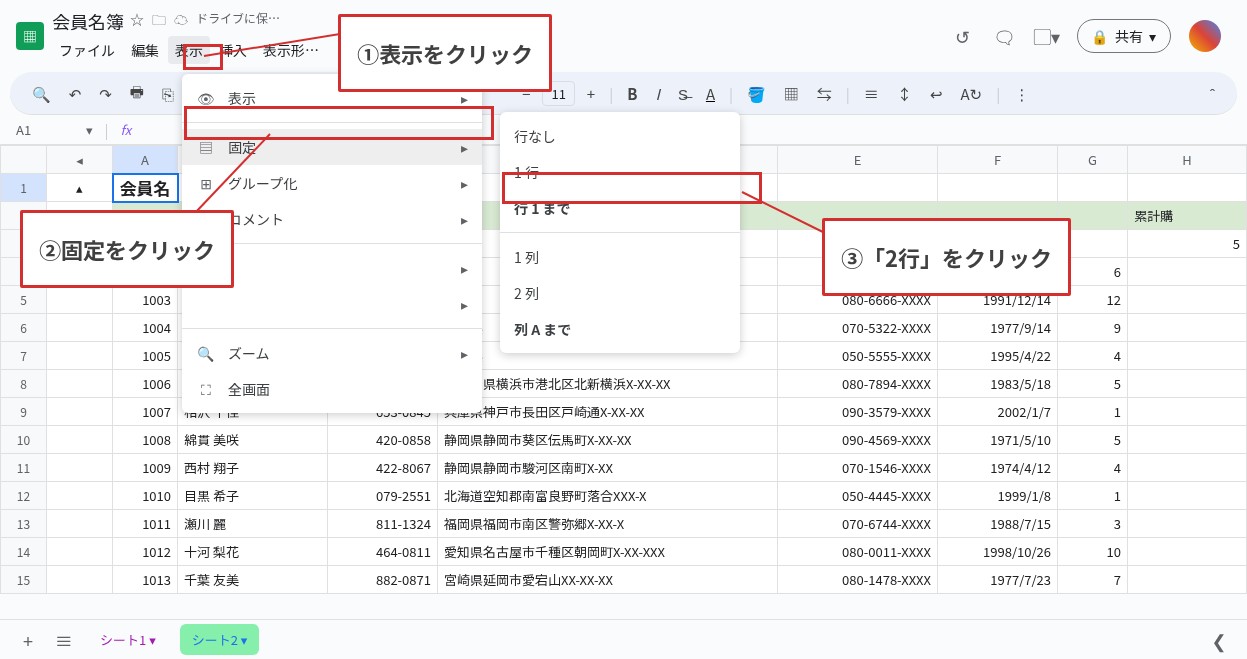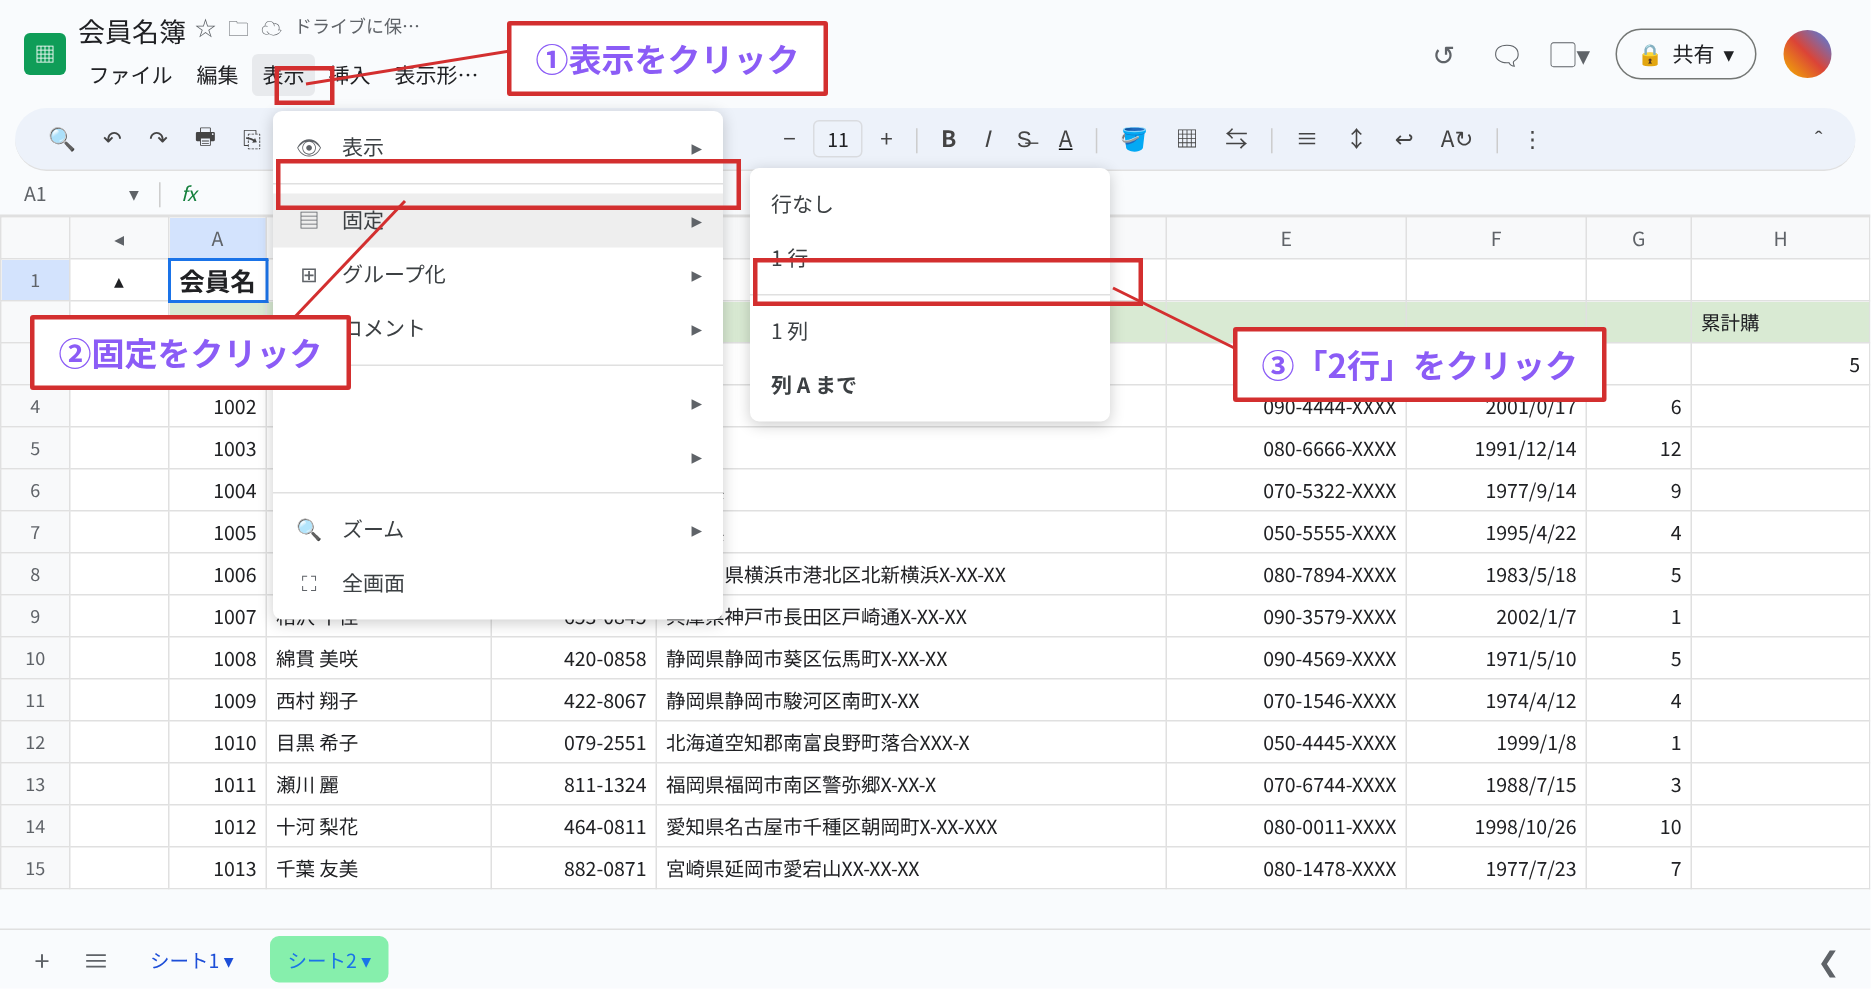--- a/index.html
+++ b/index.html
@@ -15,44 +15,44 @@
 .right-tools{display:flex;align-items:center;gap:18px;padding-right:10px}
 .icon-btn{width:24px;height:24px;color:#5f6368;display:flex;align-items:center;justify-content:center;cursor:pointer;font-size:18px}
 .share-btn{border:1px solid #747775;border-radius:18px;padding:6px 14px;display:flex;align-items:center;gap:6px;font-size:14px;cursor:pointer}
 .avatar{width:32px;height:32px;border-radius:50%;background:linear-gradient(45deg,#f4b400,#db4437,#4285f4)}
 .toolbar{display:flex;align-items:center;padding:4px 16px;gap:6px;border-bottom:1px solid #e0e0e0;background:#edf2fa;border-radius:24px;margin:0 10px}
 .tb{color:#444;font-size:15px;padding:4px 6px;cursor:pointer}
 .tb.sep{color:#ccc;padding:0 2px}
 .font-size{border:1px solid #dadce0;padding:2px 8px;border-radius:4px;font-size:13px}
 .name-box-row{display:flex;align-items:center;padding:4px 16px;gap:10px;border-bottom:1px solid #e0e0e0}
 .name-box{width:60px;font-size:13px;color:#5f6368}
-.fx{color:#15803d;font-style:italic}
+.fx{color:#8b5cf6;font-style:italic}
 .grid-wrap{position:relative;overflow:hidden}
 table{border-collapse:collapse;width:100%;background:#fff}
 th,td{border:1px solid #e0e0e0;font-size:13px;height:28px;text-align:left;padding:0 6px;white-space:nowrap;overflow:hidden}
 th{background:#f8f9fa;text-align:center;font-weight:400;color:#5f6368}
 .rownum{background:#f8f9fa;text-align:center;color:#5f6368;width:46px;font-size:12px}
 .selA{background:#d3e3fd}
 .sel1{background:#d3e3fd}
 td.num{text-align:right}
 .hdr{font-weight:700;font-size:17px}
 .row2 td{background:#d9ead3}
 .sheet-tabs{position:absolute;bottom:0;left:0;right:0;height:40px;background:#f9fbfd;border-top:1px solid #e0e0e0;display:flex;align-items:center;padding:0 16px;gap:12px}
-.tab{padding:6px 12px;font-size:13px;cursor:pointer;color:#1d4ed8}
+.tab{padding:6px 12px;font-size:13px;cursor:pointer;color:#a21caf}
 .tab.active{color:#1a73e8;background:#86efac;border-radius:6px}
 
 .menu{position:absolute;background:#fff;border-radius:6px;box-shadow:0 2px 10px rgba(0,0,0,.2);padding:6px 0;z-index:100}
 .m-item{display:flex;align-items:center;gap:12px;padding:8px 14px;font-size:14px;cursor:pointer;min-width:300px;color:#3c4043}
 .m-item .mi-icon{width:20px;text-align:center;color:#5f6368}
 .m-item .arrow{margin-left:auto;color:#5f6368}
 .m-item.hover{background:#eee}
 .m-sep{height:1px;background:#e0e0e0;margin:6px 0}
 .submenu .m-item{min-width:240px}
 
-.callout{position:absolute;border:3px solid #d32f2f;background:#fff;color:#8b5cf6;font-weight:700;font-size:22px;padding:6px 16px;z-index:300;border-radius:2px}
+.callout{position:absolute;border:3px solid #d32f2f;background:#fff;color:#404040;font-weight:700;font-size:22px;padding:20px 16px;z-index:300;border-radius:2px}
 .redbox{position:absolute;border:3px solid #d32f2f;z-index:200;pointer-events:none}
 svg.line{position:absolute;z-index:250;pointer-events:none}
 .caret{width:40px;text-align:center}
 </style>
 </head>
 <body>
 
 <div class="title-bar">
   <div class="logo">▦</div>
   <div class="title-area">
@@ -383,23 +383,29 @@
     </div>
 </div>
 
 <div class="menu submenu" style="left:500px;top:112px">
   <div class="m-item">
       <span>行なし</span>
     </div>
   <div class="m-item">
       <span>1 行</span>
     </div>
+  <div class="m-item">
+      <span style="font-weight:700">行 1 まで</span>
+    </div>
   <div class="m-sep"></div>
   <div class="m-item">
       <span>1 列</span>
+    </div>
+  <div class="m-item">
+      <span>2 列</span>
     </div>
   <div class="m-item">
       <span style="font-weight:700">列 A まで</span>
     </div>
 </div>
 
 <div class="callout" style="left:338px;top:14px">①表示をクリック</div>
 <div class="callout" style="left:20px;top:210px">②固定をクリック</div>
 <div class="callout" style="left:822px;top:218px">③「2行」をクリック</div>
 

